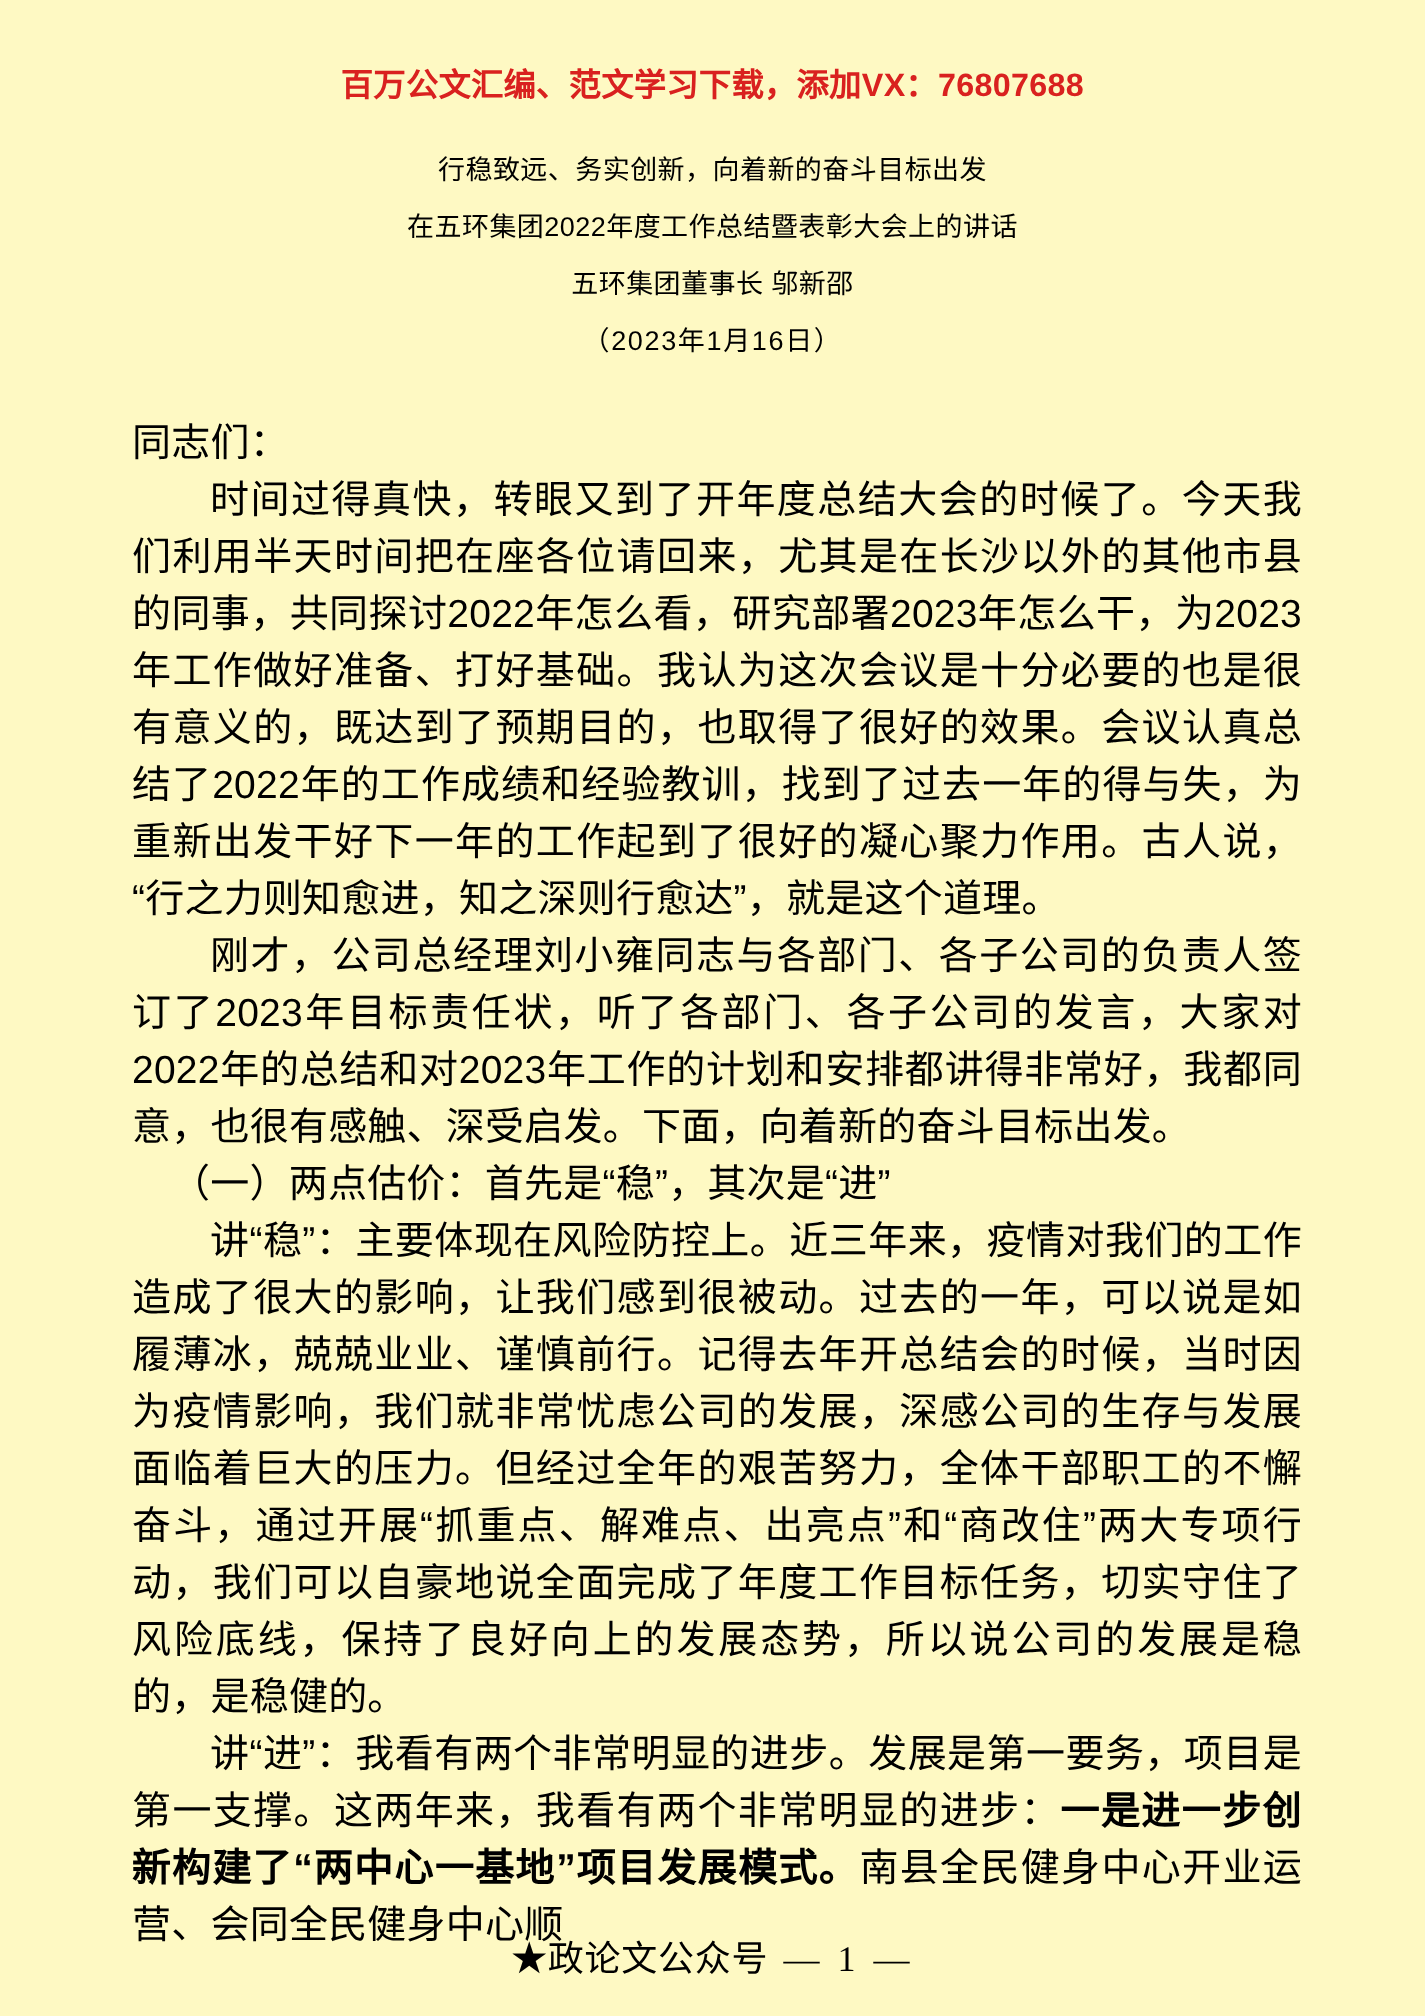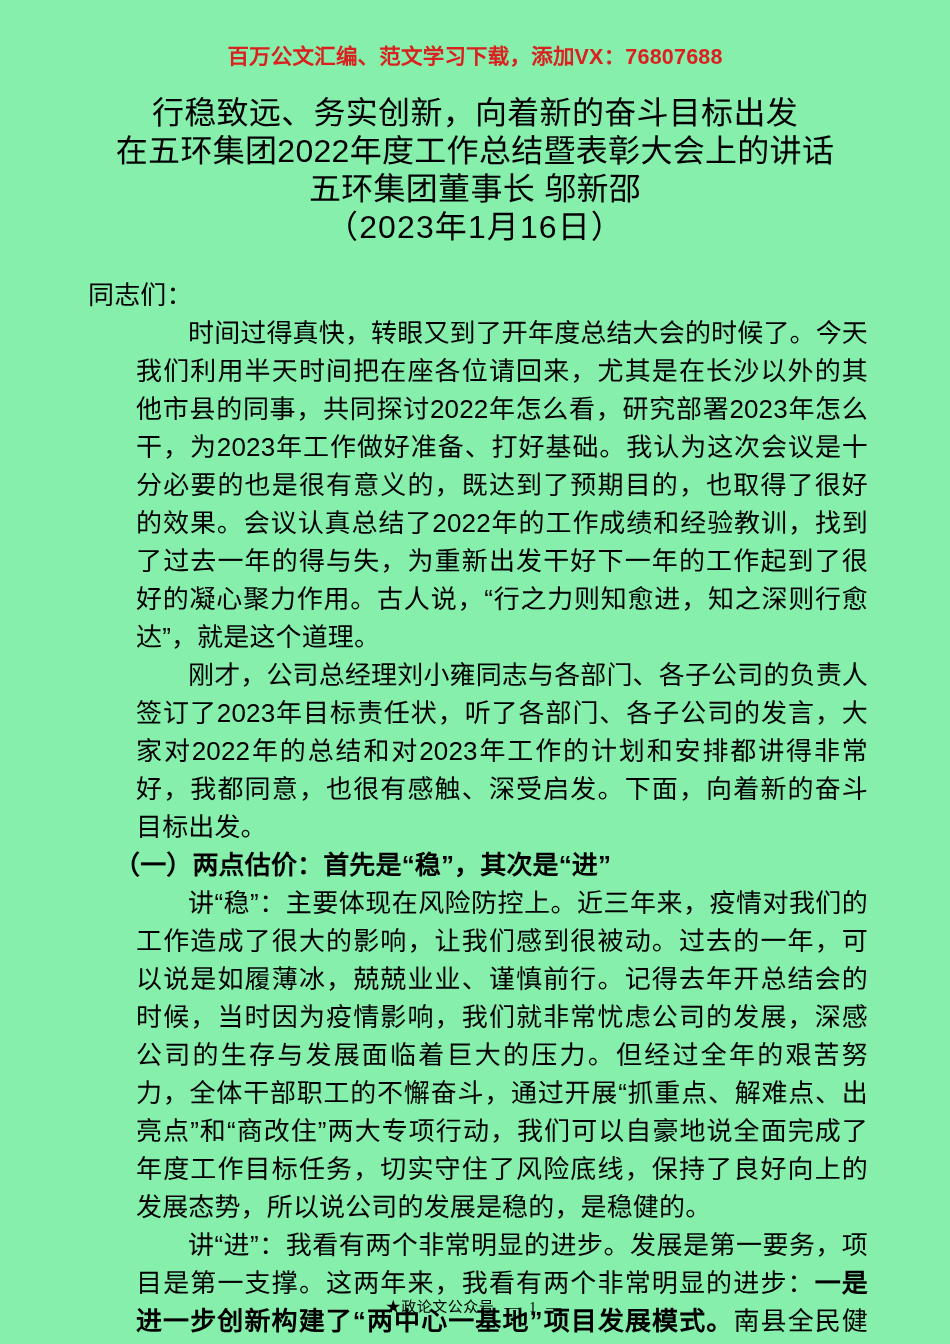--- a/index.html
+++ b/index.html
@@ -11,21 +11,21 @@
   body {
     font-family: "Liberation Sans", "DejaVu Sans", sans-serif;
     color: #000000;
     -webkit-font-smoothing: antialiased;
   }
   #page {
     position: relative;
     width: 950px;
     height: 1344px;
     margin: 0 auto;
-    background: #86efac;
+    background: #fef9c3;
     overflow: hidden;
     box-sizing: border-box;
   }
 
   
   .promo-banner {
     position: absolute;
     top: 42px;
     left: 0;
     width: 950px;
@@ -39,21 +39,21 @@
 
   
   .title-block {
     position: absolute;
     top: 94px;
     left: 0;
     width: 950px;
     text-align: center;
   }
   .title-line {
-    font-size: 32px;
+    font-size: 18px;
     line-height: 38px;
     letter-spacing: 0.3px;
     white-space: nowrap;
   }
   .title-line.date {
     letter-spacing: 1.1px;
   }
 
   
   .doc-body {
@@ -66,39 +66,38 @@
     font-size: 26px;
     line-height: 38px;
     text-align: justify;
     text-justify: inter-ideograph;
     letter-spacing: 0.15px;
     margin: 0;
     text-indent: 0;
   }
   .para.indent {
     text-indent: 2em;
-    margin-left: 48px;
   }
   .para.heading {
-    font-weight: bold;
+    font-weight: normal;
     text-indent: 1em;
   }
   .para b, .para .bold {
     font-weight: bold;
   }
 
   
   .page-footer {
     position: absolute;
     bottom: 24px;
     left: 0;
     width: 950px;
     text-align: center;
     font-family: "Liberation Serif", "DejaVu Serif", serif;
-    font-size: 15px;
+    font-size: 24px;
     line-height: 26px;
     white-space: nowrap;
   }
   .footer-mark { letter-spacing: 0.5px; }
   .footer-pageno { letter-spacing: 3px; padding-left: 10px; }
 </style>
 </head>
 <body>
 
 <div id="page">

